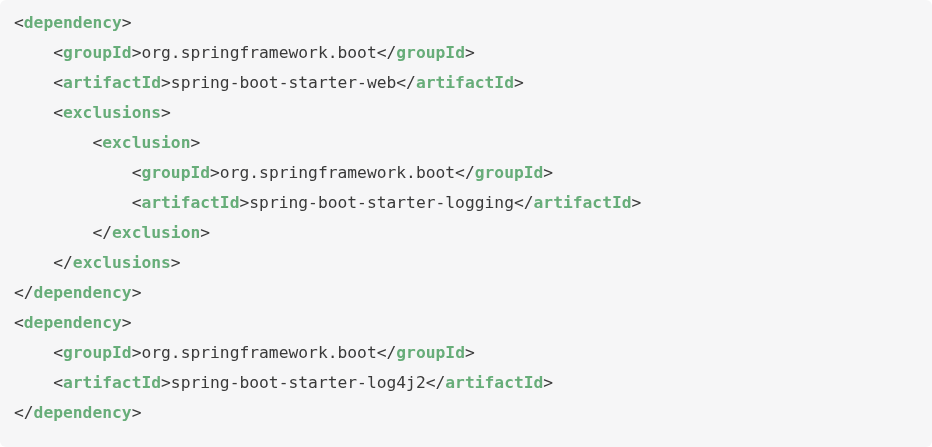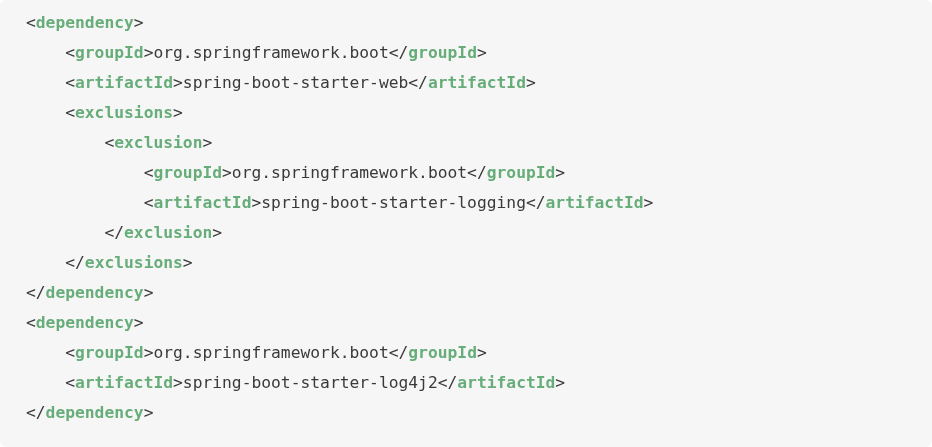--- a/index.html
+++ b/index.html
@@ -13,21 +13,20 @@
     height: 447px;
     background: #ffffff;
     font-family: "DejaVu Sans Mono", "Liberation Mono", monospace;
   }
   .code-block {
     width: 932px;
     height: 447px;
     background: var(--bg);
     border-radius: 6px;
     overflow: hidden;
-    padding-left: 12px;
   }
   .code {
     font-family: "DejaVu Sans Mono", "Liberation Mono", monospace;
     font-size: 16.3px;
     line-height: 30px;
     white-space: pre;
     padding: 8px 14px 19px 14px;
     color: var(--plain);
   }
   .code-line {

